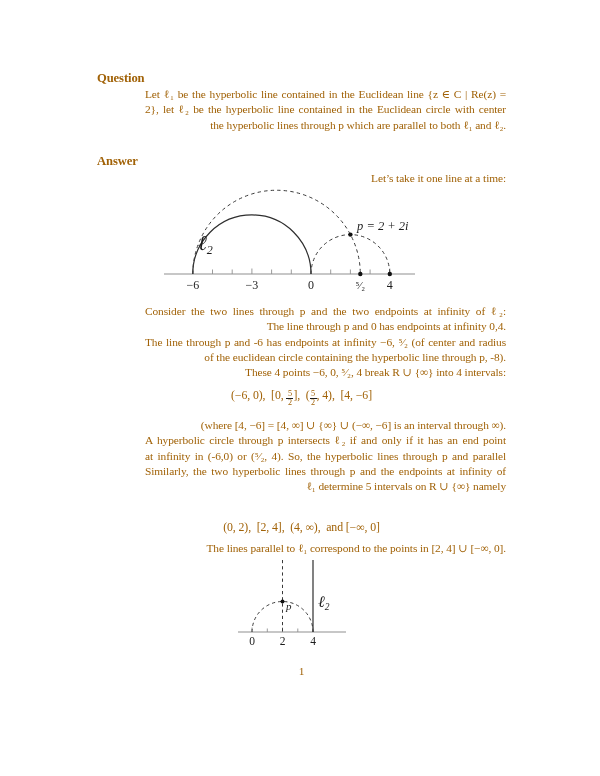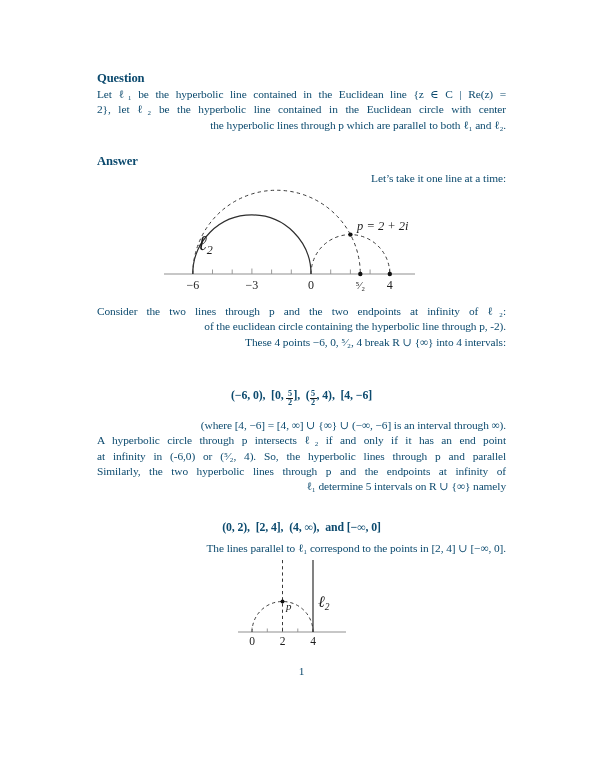--- a/index.html
+++ b/index.html
@@ -1,24 +1,24 @@
 <!DOCTYPE html>
 <html><head>
 <meta charset="utf-8">
 <style>
   html,body{margin:0;padding:0;background:#fff;}
   #page{
     position:relative;width:600px;height:776px;background:#ffffff;overflow:hidden;
-    font-family:"Liberation Serif","DejaVu Serif",serif;color:#0c4a6e;
+    font-family:"Liberation Serif","DejaVu Serif",serif;color:#a16207;
   }
   .blk{position:absolute;left:97px;width:409px;}
   .hd{font-weight:700;font-size:12.6px;letter-spacing:-0.1px;}
   .ln{font-size:11.4px;line-height:15.3px;letter-spacing:-0.1px;text-align:right;}
-  .j{text-align:justify;text-align-last:justify;}
-  .display{font-size:11.8px;text-align:center;white-space:pre;letter-spacing:-0.1px;font-weight:bold;}
+  .j{text-align:justify;text-align-last:justify;margin-left:48px;}
+  .display{font-size:11.8px;text-align:center;white-space:pre;letter-spacing:-0.1px;}
   .dfrac{display:inline-block;text-align:center;vertical-align:-0.55em;line-height:1;}
   .dfrac>span{display:block;font-size:8.2px;line-height:1.05;padding:0 1.5px;}
   .dfrac .dden{border-top:0.8px solid #1c1c1c;}
   .pagenum{font-size:11.4px;text-align:center;}
   svg{position:absolute;overflow:visible;}
   svg text{font-family:"Liberation Serif","DejaVu Serif",serif;fill:#1c1c1c;}
 </style>
 </head>
 <body>
 
@@ -68,21 +68,23 @@
     <text x="93.9" y="103" font-size="12" text-anchor="middle">−3</text>
     <text x="153" y="103" font-size="12" text-anchor="middle">0</text>
     <text x="202.3" y="103" font-size="11" text-anchor="middle">⁵⁄₂</text>
     <text x="231.8" y="103" font-size="12" text-anchor="middle">4</text>
     <text x="199" y="44" font-size="12.5" font-style="italic">p = 2 + 2i</text>
     <text x="40" y="64" font-size="21" font-style="italic"><tspan>ℓ</tspan><tspan font-size="12" dy="4">2</tspan></text>
   </svg>
 
   <div class="blk" style="top:304px;">
     <div class="ln j">Consider the two lines through p and the two endpoints at infinity of ℓ₂:</div>
-    <div class="ln">of the euclidean circle containing the hyperbolic line through p, -2).</div>
+    <div class="ln">The line through p and 0 has endpoints at infinity 0,4.</div>
+    <div class="ln j">The line through p and -6 has endpoints at infinity −6, ⁵⁄₂ (of center and radius</div>
+    <div class="ln">of the euclidean circle containing the hyperbolic line through p, -8).</div>
     <div class="ln">These 4 points −6, 0, ⁵⁄₂, 4 break R ∪ {∞} into 4 intervals:</div>
   </div>
 
   <div class="blk display" style="top:388px;"><span>(−6, 0),  [0, </span><span class="dfrac"><span>5</span><span class="dden">2</span></span><span>],  (</span><span class="dfrac"><span>5</span><span class="dden">2</span></span><span>, 4),  [4, −6]</span></div>
 
   <div class="blk" style="top:418px;">
     <div class="ln">(where [4, −6] = [4, ∞] ∪ {∞} ∪ (−∞, −6] is an interval through ∞).</div>
     <div class="ln j">A hyperbolic circle through p intersects ℓ₂ if and only if it has an end point</div>
     <div class="ln j">at infinity in (-6,0) or (⁵⁄₂, 4). So, the hyperbolic lines through p and parallel</div>
     <div class="ln j">Similarly, the two hyperbolic lines through p and the endpoints at infinity of</div>

